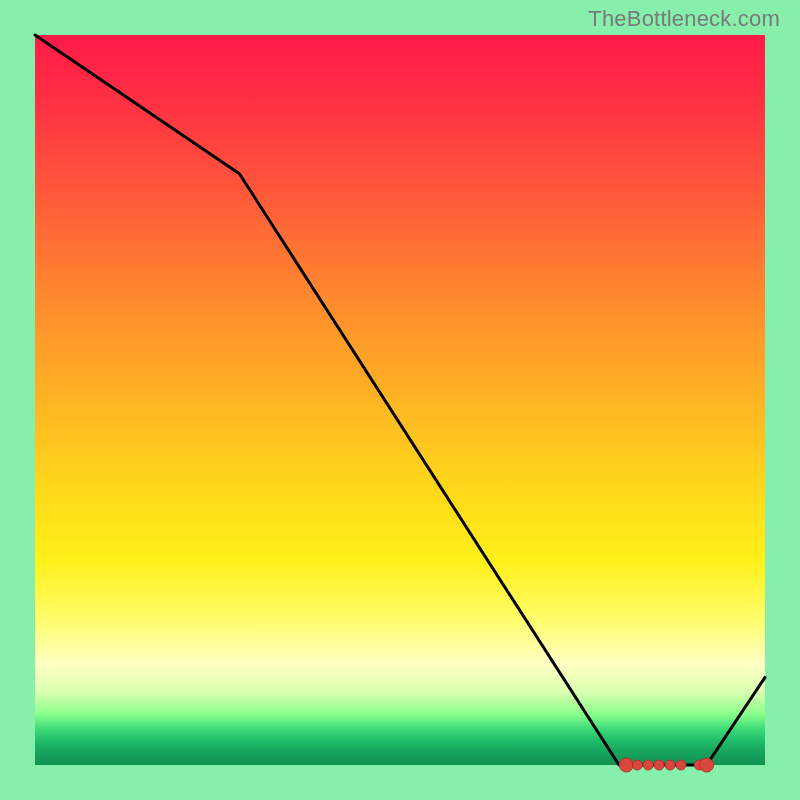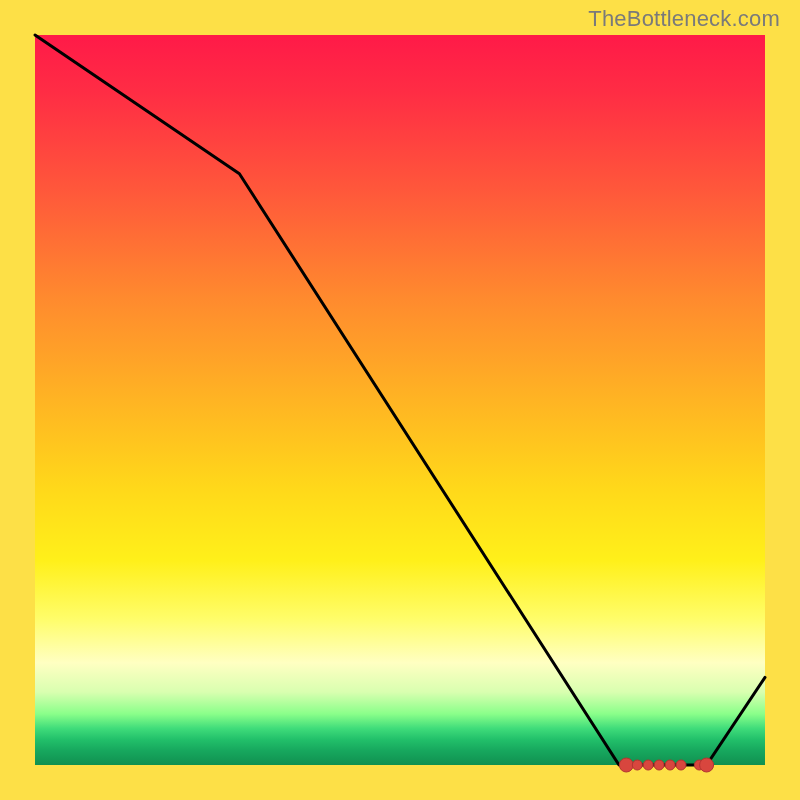--- a/index.html
+++ b/index.html
@@ -8,21 +8,21 @@
     width: 800px;
     height: 800px;
     background: #000;
     overflow: hidden;
     font-family: Arial, Helvetica, sans-serif;
   }
   .frame {
     position: relative;
     width: 800px;
     height: 800px;
-    background: #fde047;
+    background: #86efac;
   }
   .plot {
     position: absolute;
     left: 35px;
     top: 35px;
     width: 730px;
     height: 730px;
     
     background: linear-gradient(
       to bottom,

